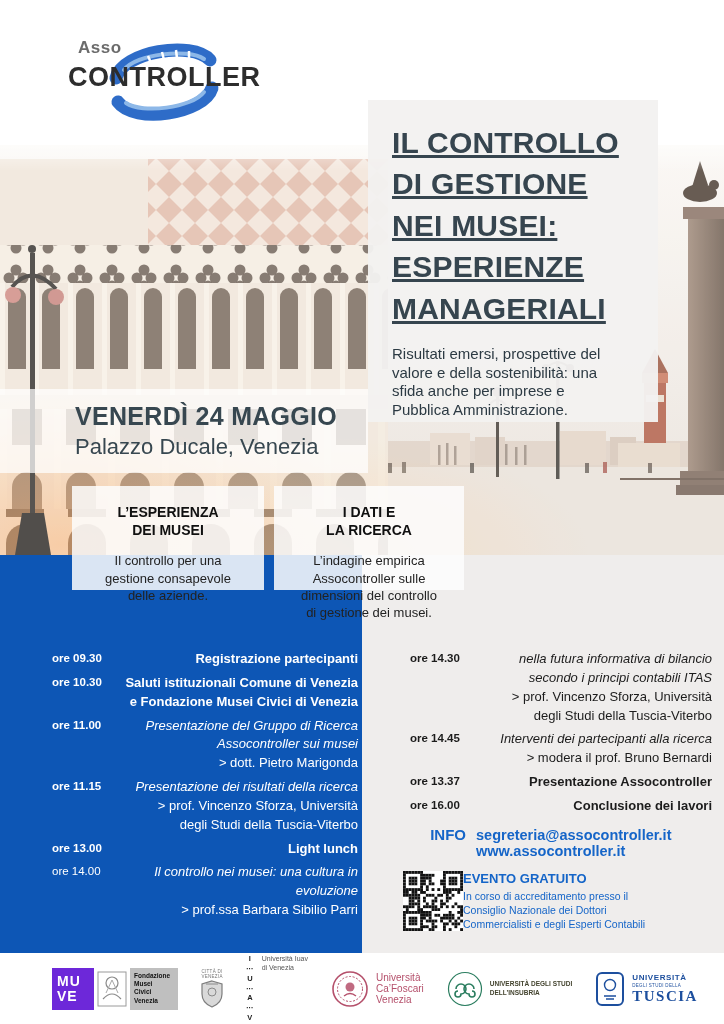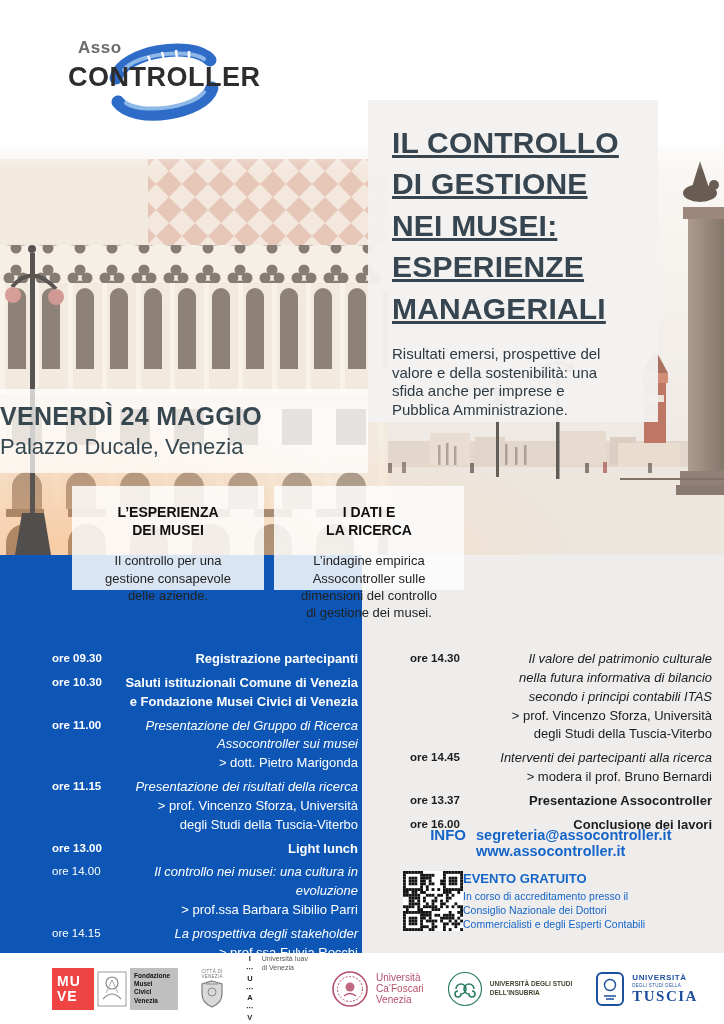--- a/index.html
+++ b/index.html
@@ -20,21 +20,21 @@
   .block-gray{position:absolute;left:362px;top:555px;width:362px;height:398px;background:#efedec;}
 
   
   .title-card{position:absolute;left:368px;top:100px;width:290px;height:322px;
               background:rgba(242,241,240,.96);box-sizing:border-box;padding:22px 20px 0 24px;}
   .hero-title{font-size:30px;font-weight:bold;color:#36454f;line-height:1.38;white-space:pre-line;letter-spacing:.2px;text-decoration:underline;}
   .hero-subtitle{font-size:15px;color:#2c3a43;line-height:1.25;white-space:pre-line;margin-top:16px;}
 
   
   .date-strip{position:absolute;left:0;top:389px;width:368px;height:84px;background:rgba(255,255,255,.72);
-              display:flex;flex-direction:column;justify-content:center;box-sizing:border-box;}
+              display:flex;flex-direction:column;justify-content:center;padding-left:75px;box-sizing:border-box;}
   .event-date{font-size:25px;font-weight:bold;color:#374750;letter-spacing:.3px;}
   .event-venue{font-size:22px;color:#374750;margin-top:3px;}
 
   
   .track{position:absolute;top:486px;height:104px;background:rgba(253,253,253,.86);
          box-sizing:border-box;padding:17px 8px 0;text-align:center;}
   .track-1{left:72px;width:192px}.track-2{left:274px;width:190px}.track-3{left:475px;width:192px}
   .track-title{font-size:14px;font-weight:bold;color:#101010;line-height:1.3;white-space:pre-line;}
   .track-desc{font-size:13px;color:#222;line-height:1.32;white-space:pre-line;margin-top:13px;}
 
@@ -60,21 +60,21 @@
   .qr{width:60px;height:60px;flex:0 0 60px;}
   .free-event{font-weight:bold;font-size:13px;}
   .accreditation{font-size:10.5px;line-height:1.32;white-space:pre-line;margin-top:4px;}
 
   
   .footer{position:absolute;left:0;top:953px;width:724px;height:71px;background:#ffffff;
           display:flex;align-items:center;justify-content:space-between;
           padding:0 26px 0 52px;box-sizing:border-box;}
   .flogo{display:flex;align-items:center;gap:7px;}
   .muve{display:flex;height:42px;gap:0;}
-  .muve-box{width:42px;background:#ef4444;color:#fff;font-weight:bold;font-size:14px;line-height:1.05;
+  .muve-box{width:42px;background:#6d28d9;color:#fff;font-weight:bold;font-size:14px;line-height:1.05;
             display:flex;flex-direction:column;justify-content:center;padding-left:5px;box-sizing:border-box;letter-spacing:1px;}
   .muve-img{width:36px;background:#fff;display:flex;align-items:center;justify-content:center;}
   .muve-cap{width:48px;background:#bfbfbf;color:#111;font-size:6.5px;font-weight:bold;line-height:1.3;
             white-space:pre-line;padding:4px 0 0 4px;box-sizing:border-box;}
   .crest{display:flex;flex-direction:column;align-items:center;gap:1px;}
   .crest-cap{font-size:4.5px;color:#777;letter-spacing:.3px;white-space:pre-line;text-align:center;line-height:1.2;}
   .iuav{display:flex;align-items:flex-start;gap:8px;}
   .iuav-letters{font-size:7.5px;font-weight:bold;color:#222;line-height:1.3;white-space:pre-line;text-align:center;}
   .iuav-cap{font-size:7px;color:#555;line-height:1.3;white-space:pre-line;}
   .caf-cap{font-size:10px;color:#b5506b;line-height:1.12;white-space:pre-line;}
@@ -313,33 +313,25 @@
         </div>
       </div>
       <div class="sch-row">
         <div class="sch-time reg">ore 14.00</div>
         <div>
           <div class="sch-line italic">Il controllo nei musei: una cultura in</div>
           <div class="sch-line italic">evoluzione</div>
           <div class="sch-line regular">&gt; prof.ssa Barbara Sibilio Parri</div>
         </div>
       </div>
-      <div class="sch-row">
-        <div class="sch-time reg">ore 14.15</div>
-        <div>
-          <div class="sch-line italic">La prospettiva degli stakeholder</div>
-          <div class="sch-line regular">&gt; prof.ssa Fulvia Rocchi</div>
-        </div>
-      </div>
     </div>
   <div id="afternoon" class="schedule schedule-afternoon">
       <div class="sch-row">
         <div class="sch-time">ore 14.30</div>
         <div>
-          <div class="sch-line italic">Il valore del patrimonio culturale</div>
           <div class="sch-line italic">nella futura informativa di bilancio</div>
           <div class="sch-line italic">secondo i principi contabili ITAS</div>
           <div class="sch-line regular">&gt; prof. Vincenzo Sforza, Università</div>
           <div class="sch-line regular">degli Studi della Tuscia-Viterbo</div>
         </div>
       </div>
       <div class="sch-row">
         <div class="sch-time">ore 14.45</div>
         <div>
           <div class="sch-line italic">Interventi dei partecipanti alla ricerca</div>

